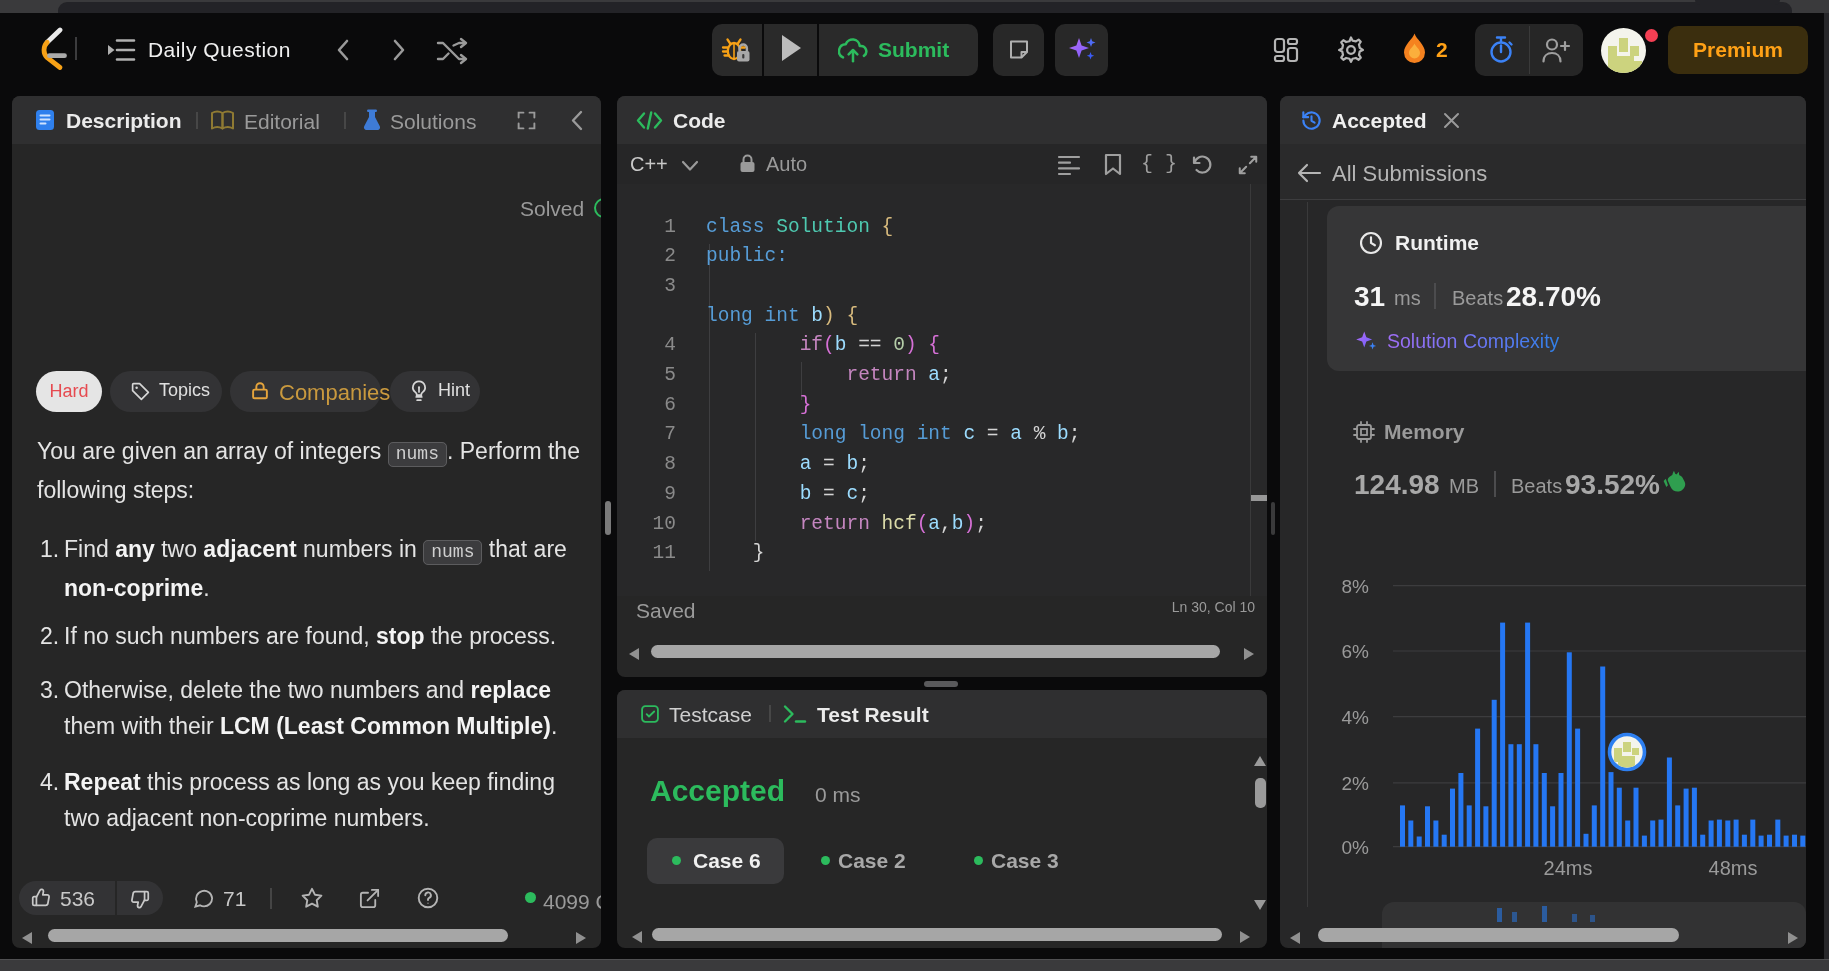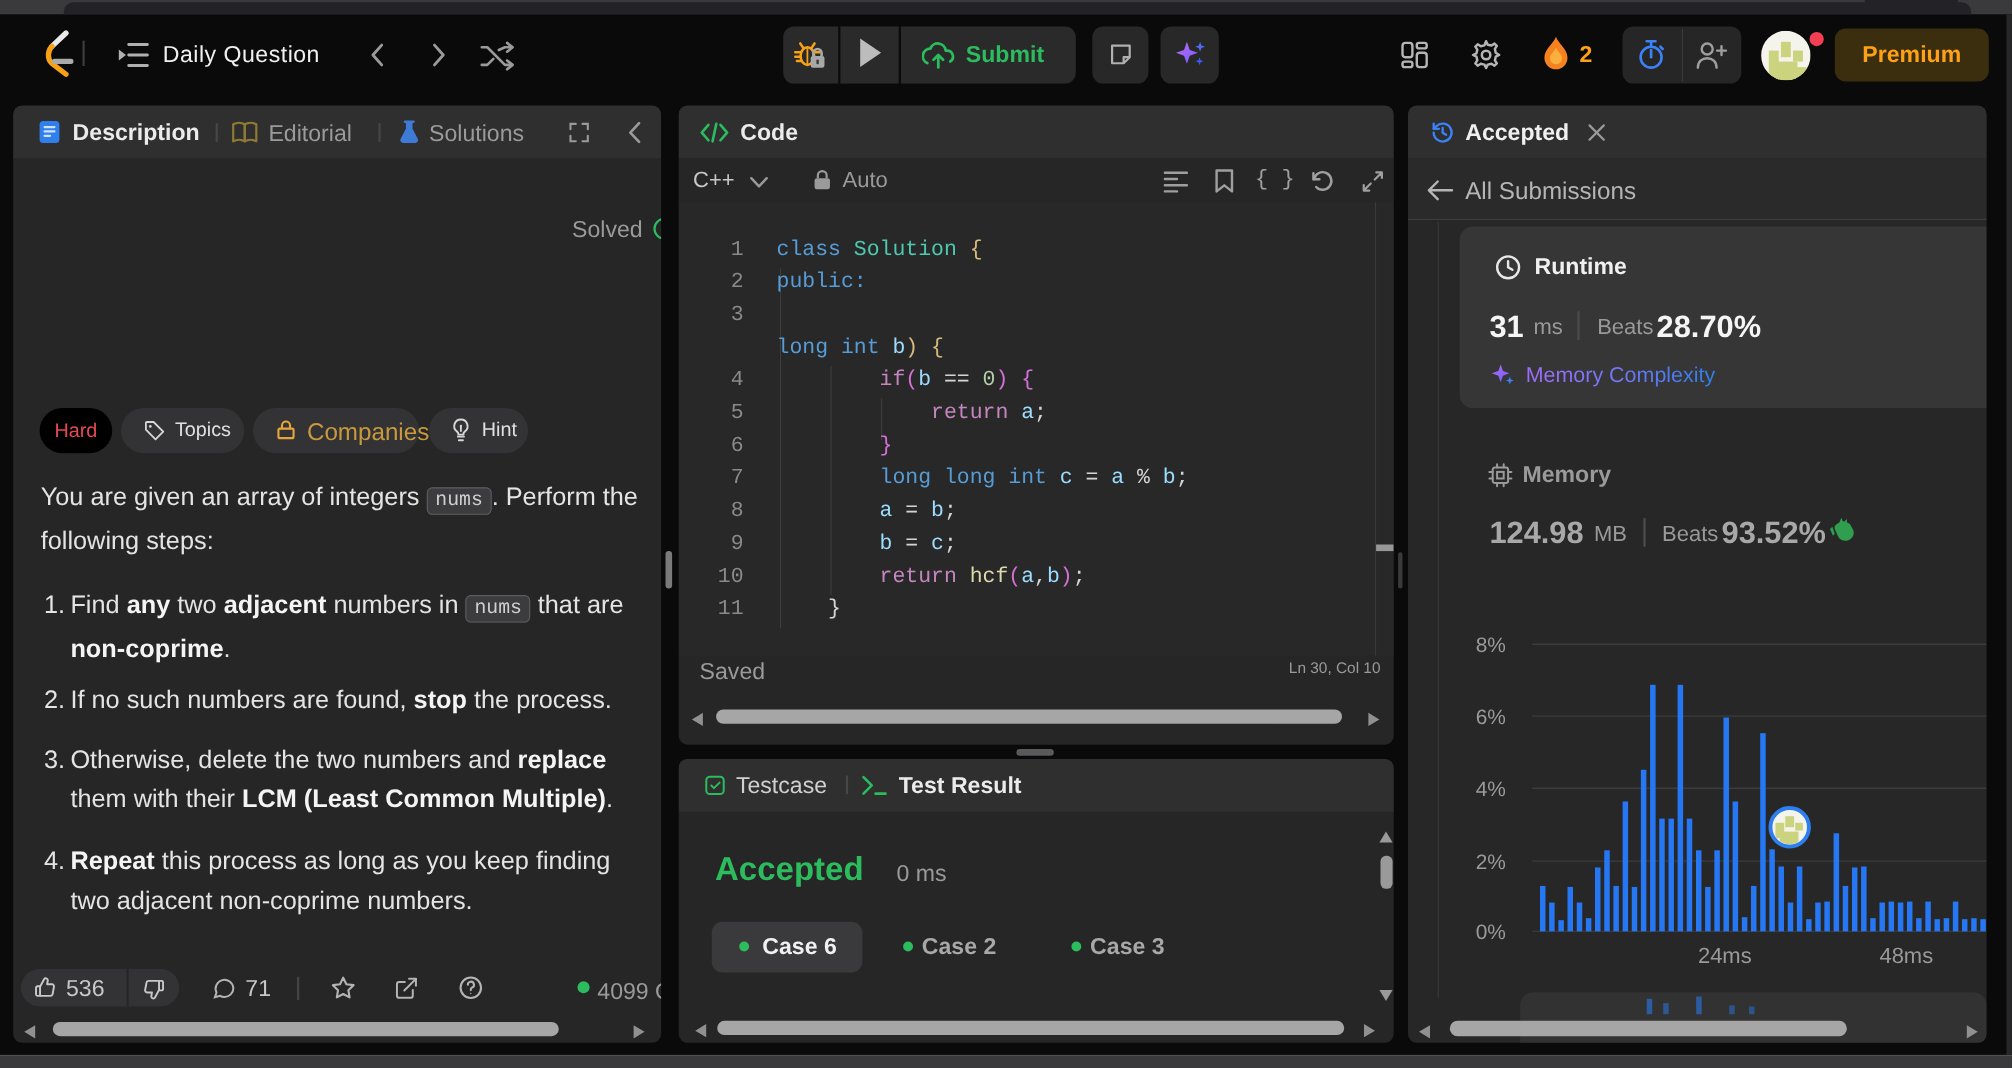--- a/index.html
+++ b/index.html
@@ -153,21 +153,21 @@
 </svg>
 <div class="abs" style="left:378px;top:14px;font-size:21px;color:#9a9a9a">Solutions</div>
 <svg class="ic" style="left:504px;top:14px" width="21" height="21" viewBox="0 0 24 24" fill="none" stroke="#9a9a9a" stroke-width="2.2" stroke-linecap="round">
 <path d="M3 8.5 V3 h5.5 M15.5 3 H21 v5.5 M21 15.5 V21 h-5.5 M8.5 21 H3 v-5.5"></path>
 </svg>
 <svg class="ic" style="left:558px;top:14px" width="13" height="21" viewBox="0 0 13 21" fill="none" stroke="#9a9a9a" stroke-width="2.4" stroke-linecap="round" stroke-linejoin="round">
       <path d="M11 2 L3 10.5 L11 19"></path>
     </svg>
 <div class="abs" style="left:508px;top:101px;font-size:21px;color:#9a9a9a">Solved</div>
 <div class="abs" style="left:582px;top:102px;width:20px;height:20px;border-radius:50%;border:2.4px solid #2cbb5d"></div>
-<div class="abs" style="left:24px;top:275px;width:66px;height:41px;background:#000000;border-radius:21px;text-align:center;line-height:41px;font-size:18px;color:#e64a50">Hard</div>
+<div class="abs" style="left:24px;top:275px;width:66px;height:41px;background:#e5e5e5;border-radius:21px;text-align:center;line-height:41px;font-size:18px;color:#e64a50">Hard</div>
 <div class="abs" style="left:98px;top:275px;width:112px;height:41px;background:#333335;border-radius:21px"></div>
 <svg class="ic" style="left:118px;top:285px" width="21" height="21" viewBox="0 0 24 24" fill="none" stroke="#d6d6d6" stroke-width="1.9" stroke-linejoin="round">
 <path d="M3 11 V4 a1 1 0 0 1 1-1 h7 l10 10 -8 8 Z"></path>
       <circle cx="7.6" cy="7.6" r="1.4" fill="#d6d6d6" stroke="none"></circle>
 </svg>
 <div class="abs" style="left:147px;top:284px;font-size:18px;color:#e0e0e0">Topics</div>
 <div class="abs" style="left:218px;top:275px;width:151px;height:41px;background:#333335;border-radius:21px"></div>
 <svg class="ic" style="left:237px;top:284px" width="22" height="22" viewBox="0 0 24 24" fill="none" stroke="#e5a43c" stroke-width="2.1" stroke-linejoin="round">
 <rect x="4.5" y="10.5" width="15" height="9.5" rx="1.5"></rect>
       <path d="M8 10.5 V7.5 a4 4 0 0 1 8 0 V10.5"></path>
@@ -356,21 +356,21 @@
 <svg class="ic" style="left:72px;top:231px" width="28" height="28" viewBox="0 0 32 32">
 <defs>
         <linearGradient id="gp2" x1="0" y1="0" x2="1" y2="1">
 <stop offset="0" stop-color="#b36cf5"></stop>
           <stop offset="1" stop-color="#6d5ffd"></stop>
         </linearGradient>
       </defs>
 <path d="M14 5 l2.4 6.8 L23 14.2 l-6.6 2.4 L14 23.4 l-2.4-6.8 L4.8 14.2 l6.8-2.4 Z" fill="url(#gp2)"></path>
 <path d="M23.5 17.5 l1.1 3 3 1.1 -3 1.1 -1.1 3 -1.1-3 -3-1.1 3-1.1 Z" fill="#3b82f6"></path>
 </svg>
-<div class="abs" style="left:107px;top:234px;font-size:19.5px;background:linear-gradient(90deg,#a06ef6,#7775f8 45%,#3080e8);-webkit-background-clip:text;background-clip:text;color:transparent">Memory Complexity</div>
+<div class="abs" style="left:107px;top:234px;font-size:19.5px;background:linear-gradient(90deg,#a06ef6,#7775f8 45%,#3080e8);-webkit-background-clip:text;background-clip:text;color:transparent">Solution Complexity</div>
 <svg class="ic" style="left:72px;top:324px" width="24" height="24" viewBox="0 0 24 24" fill="none" stroke="#9a9a9a" stroke-width="1.8">
 <rect x="5" y="5" width="14" height="14" rx="2"></rect>
       <rect x="9" y="9" width="6" height="6"></rect>
 <path d="M9 5 V2 M15 5 V2 M9 22 v-3 M15 22 v-3 M5 9 H2 M5 15 H2 M22 9 h-3 M22 15 h-3" stroke-linecap="round"></path>
 </svg>
 <div class="abs" style="left:104px;top:324px;font-size:21px;font-weight:700;color:#9a9a9a">Memory</div>
 <div class="abs" style="left:74px;top:373px;font-size:28px;font-weight:700;color:#a8a8a8">124.98</div>
 <div class="abs" style="left:169px;top:379px;font-size:20px;color:#9a9a9a">MB</div>
 <div class="abs" style="left:214px;top:375px;width:1.5px;height:26px;background:#4c4c4e"></div>
 <div class="abs" style="left:231px;top:379px;font-size:20px;color:#9a9a9a">Beats</div>

